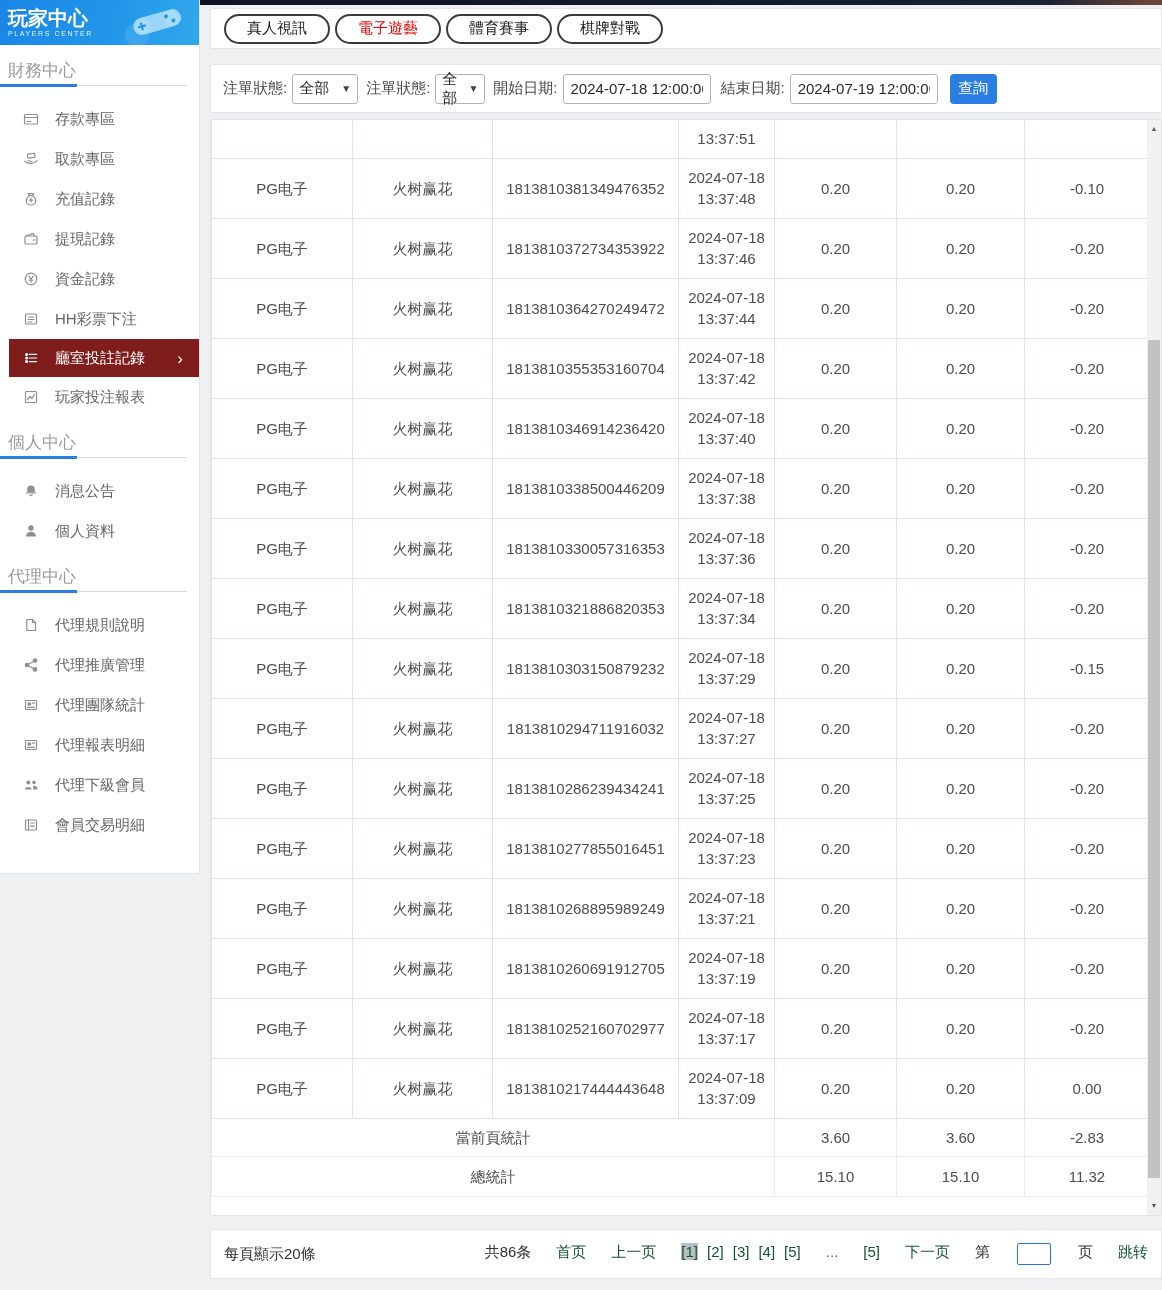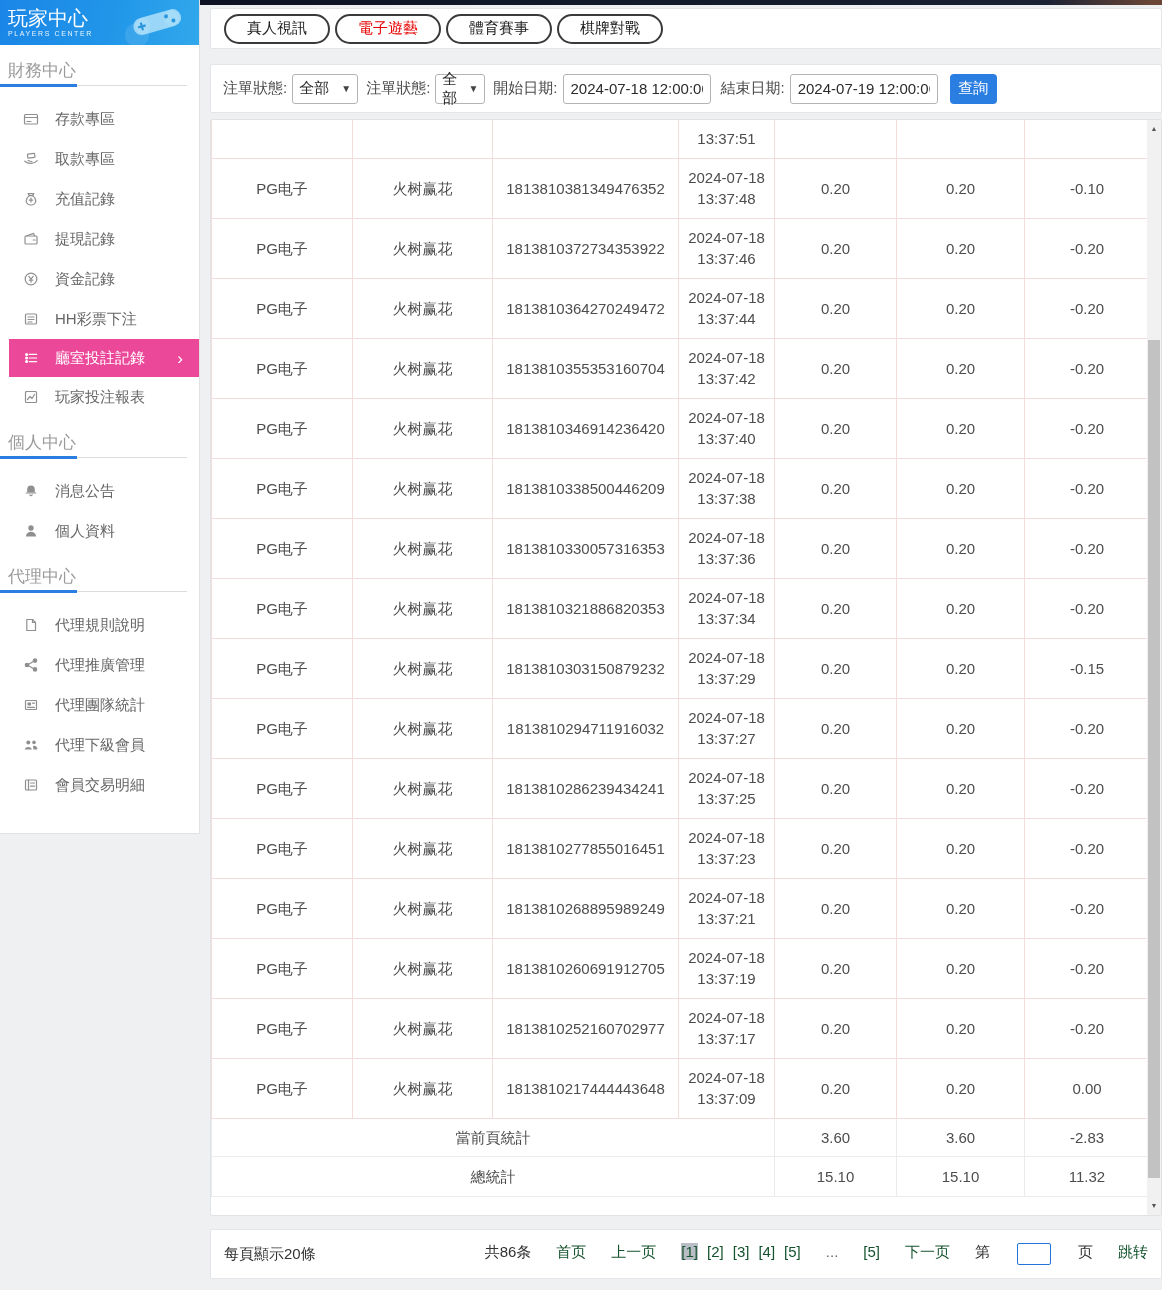--- a/index.html
+++ b/index.html
@@ -5,34 +5,34 @@
   * { margin:0; padding:0; box-sizing:border-box; }
   html,body { width:1162px; height:1290px; overflow:hidden;
     font-family:"Liberation Sans", sans-serif; background:#eef0f2; }
   .app { display:flex; width:1162px; height:1290px; align-items:flex-start; }
 
   
   .sidebar { width:200px; background:#fff; border-right:1px solid #e2e2e2;
     border-bottom:1px solid #e2e2e2; padding-bottom:28px; flex:none; }
   .logo { height:45px; background:linear-gradient(100deg,#1a85e6 0%,#2196e9 55%,#31a8ec 100%);
     position:relative; padding:7px 0 0 8px; overflow:hidden; }
-  .logo-title { color:#fff; font-size:20px; font-weight:normal; line-height:22px; }
+  .logo-title { color:#fff; font-size:20px; font-weight:bold; line-height:22px; }
   .logo-sub { color:#eaf6ff; font-size:7px; letter-spacing:1.6px; margin-top:1px; }
   .logo-pad { position:absolute; right:6px; top:1px; opacity:.95; }
   .side-title { margin-top:12px; font-size:17px; color:#9a9a9a; height:28px;
     line-height:28px; padding-left:8px; }
   .side-underline { height:1px; background:#dcdcdc; margin-right:12px; position:relative; }
   .side-underline::after { content:''; position:absolute; left:0; top:-1px; width:77px;
     height:3px; background:#2a7de1; }
   .side-items { margin-top:13px;padding-left:9px; }
   .side-item { height:40px; display:flex; align-items:center; font-size:15px;
     color:#666; cursor:pointer; padding-left:14px; }
   .side-icon { width:16px; height:16px; color:#8f8f8f; margin-right:16px; display:inline-flex; }
   .side-icon svg { width:16px; height:16px; }
-  .side-item.active { background:#ec4899; color:#fff; height:38px; }
+  .side-item.active { background:#7f1d1d; color:#fff; height:38px; }
   .side-item.active .side-icon { color:#fff; }
   .chev { margin-left:auto; margin-right:16px; font-size:17px; color:#fff; line-height:1; }
 
   
   .main { flex:1; min-width:0; }
   .topstrip { height:5px; background:linear-gradient(90deg,#0d1322 0%,#161d2e 70%,#1b2234 88%,#6b4636 99%); }
   .panel { background:#fff; border:1px solid #e3e5e8; border-radius:2px;
     margin-left:10px; width:952px; }
   .tabs-panel { margin-top:3px; height:41px; display:flex; align-items:center;
     gap:5px; padding-left:13px;text-align:right; }
@@ -255,20 +255,31 @@
                   <rect x="4.5" y="5.5" width="3.5" height="3" fill="currentColor" stroke="none"></rect>
                   <line x1="9.5" y1="6.2" x2="11.5" y2="6.2"></line>
                   <line x1="4.5" y1="10.4" x2="11.5" y2="10.4"></line>
                 </svg>
               </span>
               <span>代理團隊統計</span>
             </div>
             <div class="side-item">
               <span class="side-icon">
                 <svg viewBox="0 0 16 16" fill="none" stroke="currentColor" stroke-width="1.2" stroke-linecap="round" stroke-linejoin="round">
+                  <rect x="2.5" y="3.5" width="11" height="9" rx="0.5"></rect>
+                  <rect x="4.5" y="5.5" width="3.5" height="3" fill="currentColor" stroke="none"></rect>
+                  <line x1="9.5" y1="6.2" x2="11.5" y2="6.2"></line>
+                  <line x1="4.5" y1="10.4" x2="11.5" y2="10.4"></line>
+                </svg>
+              </span>
+              <span>代理報表明細</span>
+            </div>
+            <div class="side-item">
+              <span class="side-icon">
+                <svg viewBox="0 0 16 16" fill="none" stroke="currentColor" stroke-width="1.2" stroke-linecap="round" stroke-linejoin="round">
                   <circle cx="5.3" cy="5.4" r="2" fill="currentColor" stroke="none"></circle>
                   <path d="M1.6 12.4 a3.9 3.5 0 0 1 7.4 0 z" fill="currentColor" stroke="none"></path>
                   <circle cx="11" cy="5.4" r="1.8" fill="currentColor" stroke="none"></circle>
                   <path d="M10 9 a3.4 3.1 0 0 1 4.4 3.4 h-4" fill="currentColor" stroke="none"></path>
                 </svg>
               </span>
               <span>代理下級會員</span>
             </div>
             <div class="side-item">
               <span class="side-icon">

